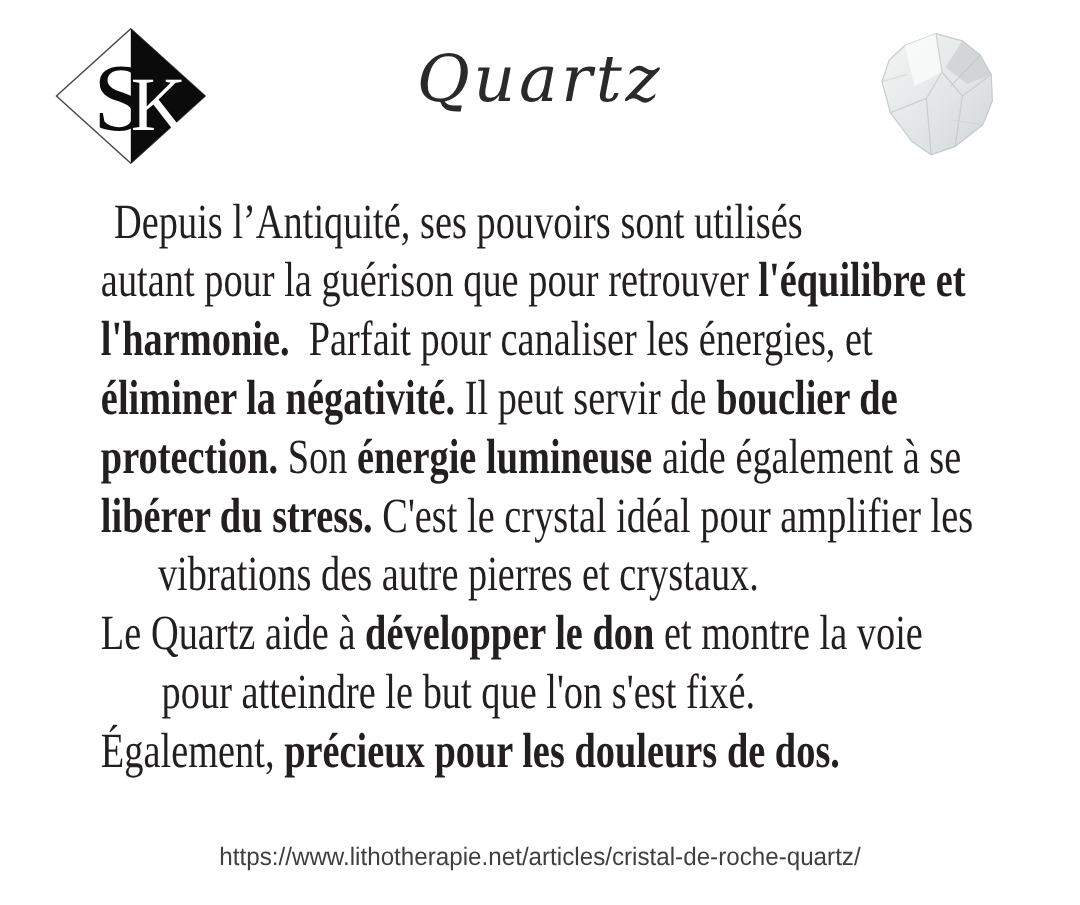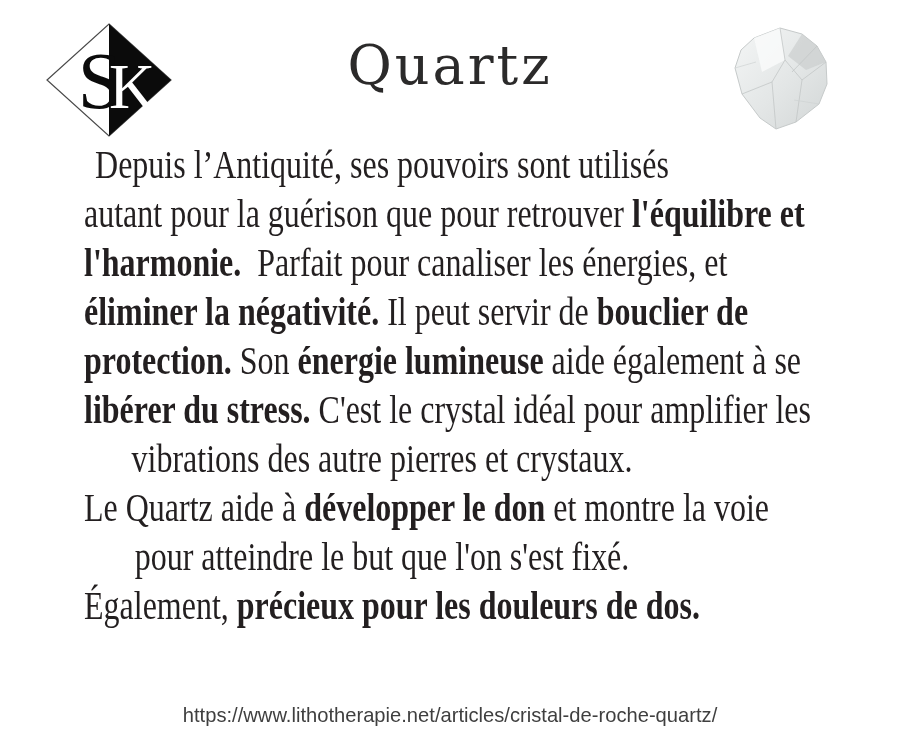--- a/index.html
+++ b/index.html
@@ -11,28 +11,29 @@
     font-family:"Liberation Serif", serif;
   }
   .page { position:absolute; inset:0; }
 
   
   .logo { position:absolute; left:46px; top:23px; }
   .title {
     position:absolute; left:0; right:0; top:34px;
     text-align:center;
     font-family:"DejaVu Serif", serif;
+    font-style:italic;
     font-size:54px;
     letter-spacing:3px;
     color:#2b2a2a;
   }
   .crystal { position:absolute; left:722px; top:22px; }
 
   
-  .body-text { position:absolute; top:140px; left:0; width:764px; }
+  .body-text { position:absolute; top:160px; left:0; width:764px; }
   .line {
     white-space:nowrap;
     text-align:center;
     line-height:49px;
     font-size:41px;
     color:#231f20;
     transform:scaleX(0.78);
     transform-origin:50% 50%;
   }
   .line .b { font-weight:bold; }

